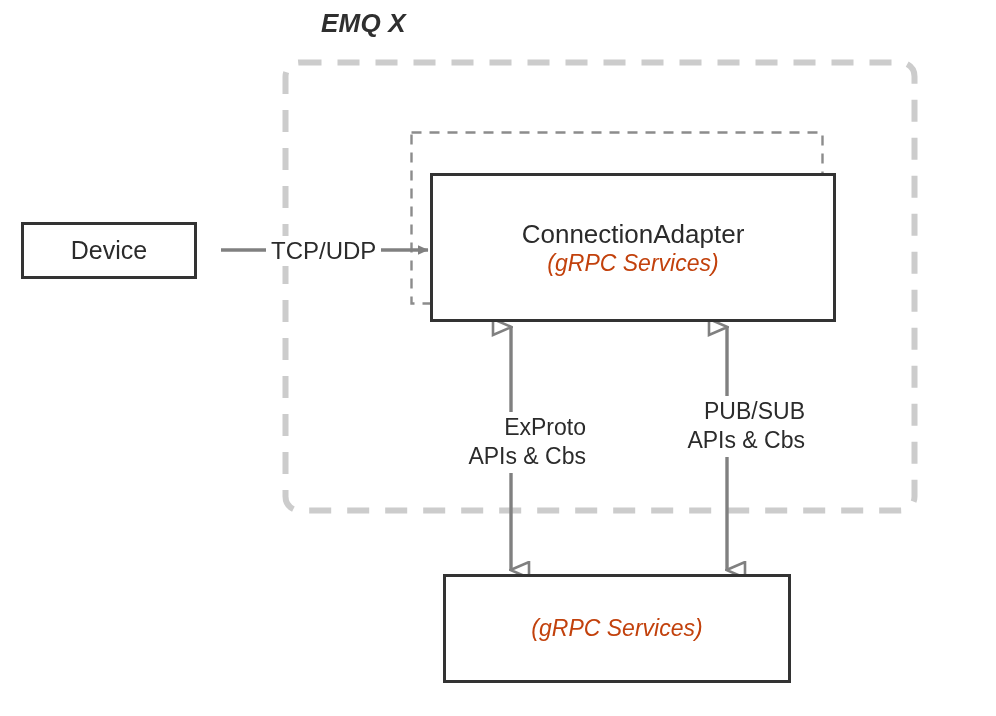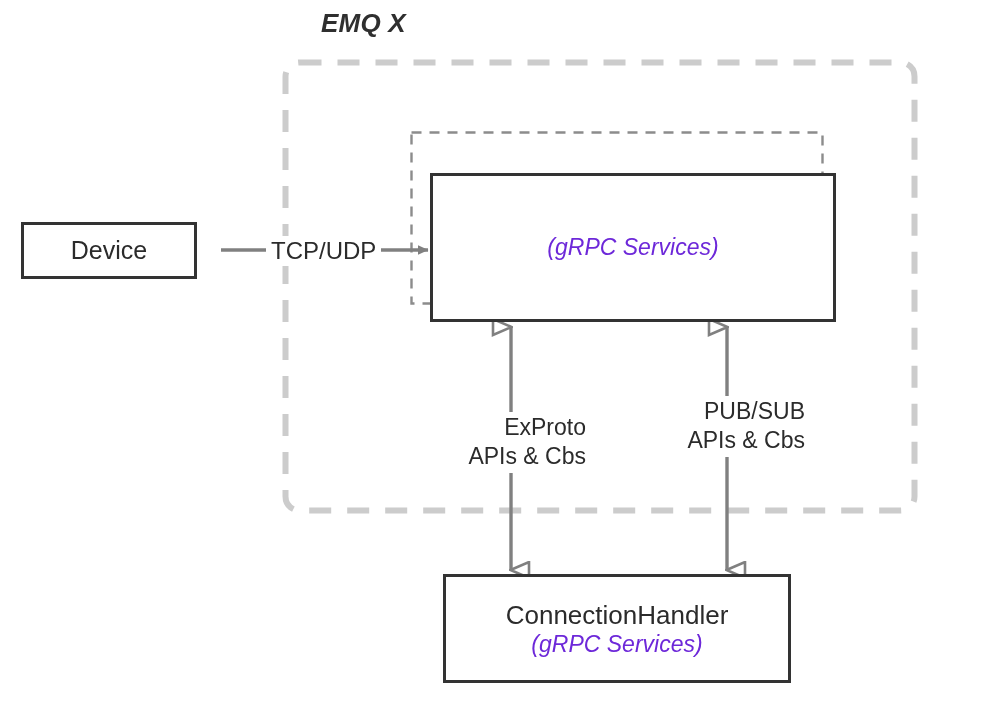--- a/index.html
+++ b/index.html
@@ -73,21 +73,21 @@
     width: 348px;
     height: 109px;
   }
   .node-title {
     font-size: 26px;
     color: #2b2b2b;
   }
   .node-sub {
     font-size: 23px;
     font-style: italic;
-    color: #6d28d9;
+    color: #c2410c;
     margin-top: 0;
   }
   #device-box .node-title { font-size: 25px; }
 
   
   .edge-label {
     position: absolute;
     background: #ffffff;
     color: #2b2b2b;
     text-align: right;
@@ -144,25 +144,25 @@
   </svg>
 
   <div class="txt group-title" id="emqx-title">EMQ X</div>
 
 
   <div class="node-box" id="device-box">
     <div class="node-title">Device</div>
   </div>
 
   <div class="node-box" id="adapter-box">
+    <div class="node-title">ConnectionAdapter</div>
     <div class="node-sub">(gRPC Services)</div>
   </div>
 
   <div class="node-box" id="handler-box">
-    <div class="node-title">ConnectionHandler</div>
     <div class="node-sub">(gRPC Services)</div>
   </div>
 
   <div class="edge-label" id="label-tcpudp">TCP/UDP</div>
 
   <div class="edge-label" id="label-socket">
     <span class="l1">ExProto</span>
     <span class="l2">APIs &amp; Cbs</span>
   </div>
 

